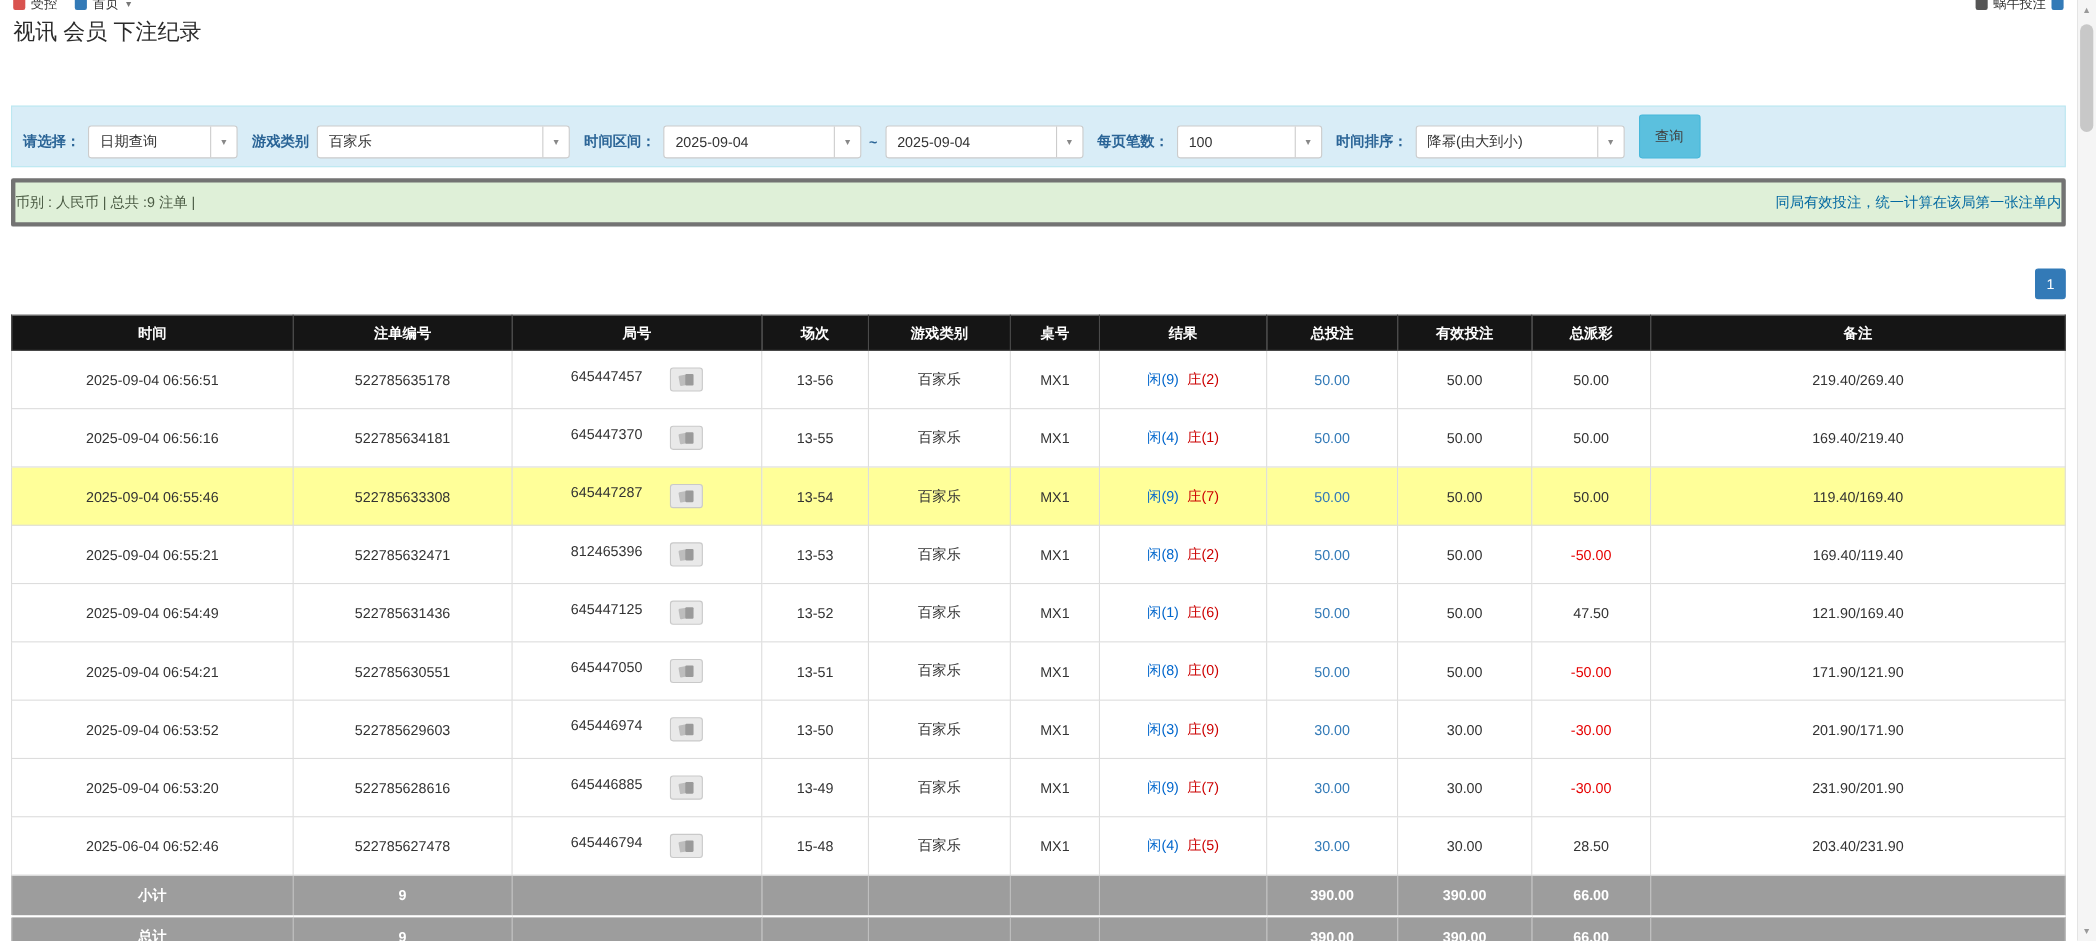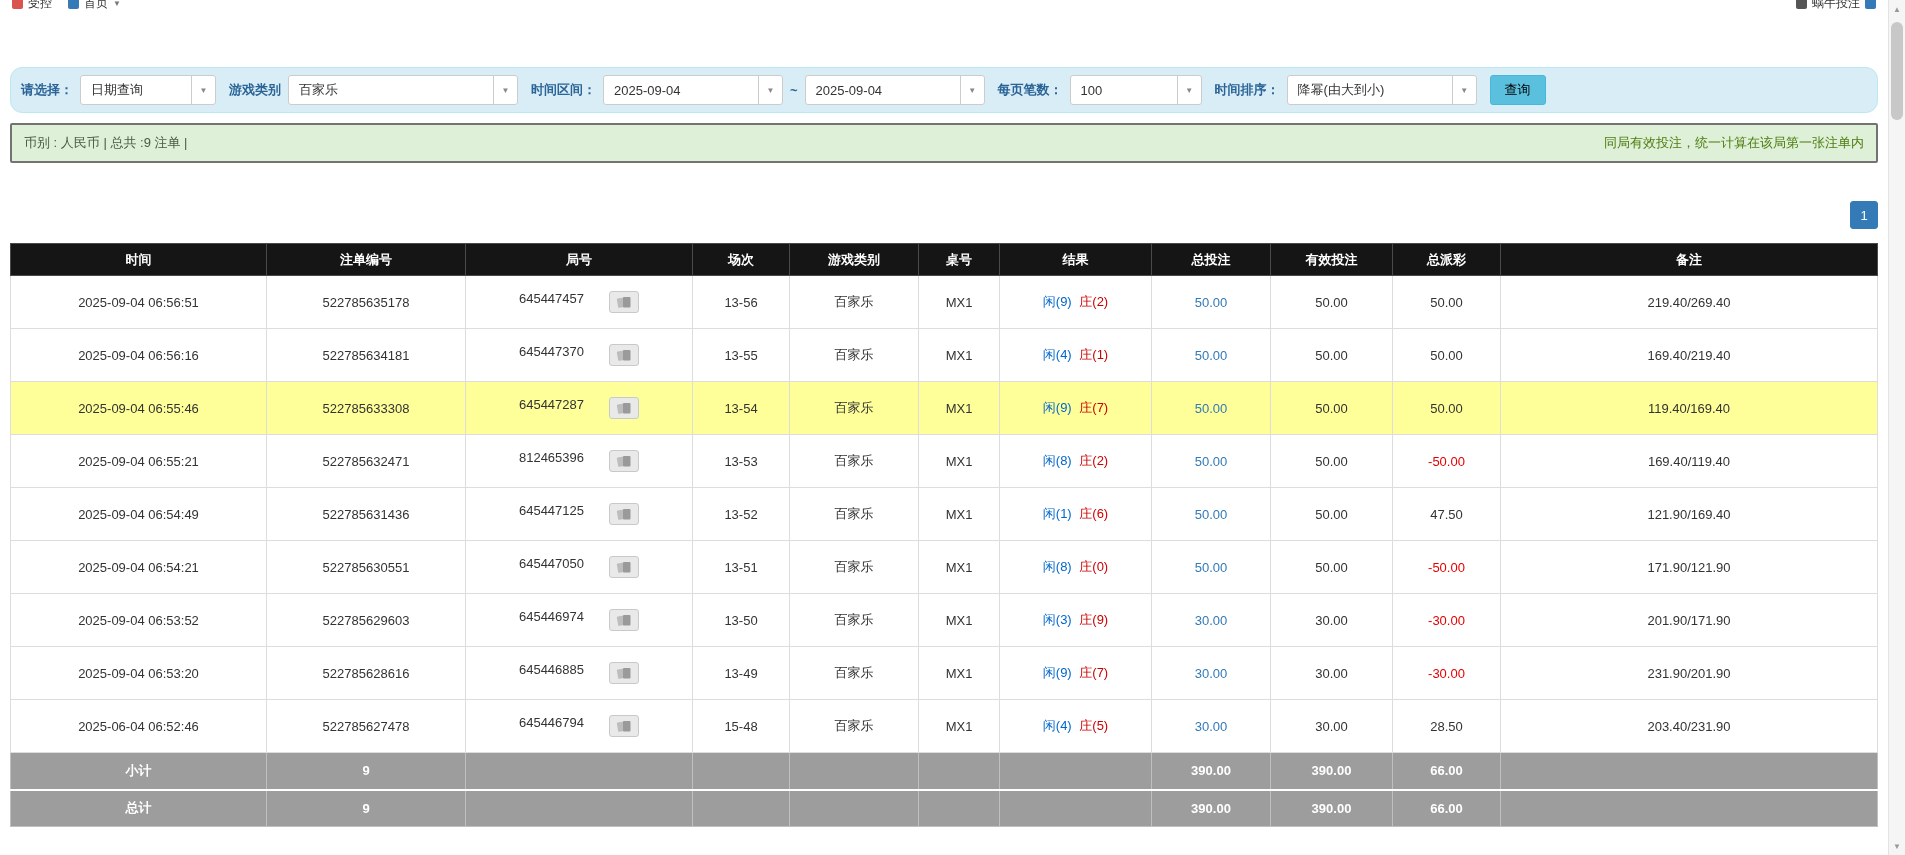--- a/index.html
+++ b/index.html
@@ -13,41 +13,41 @@
     height:22px; transform:translateY(-8px); font-size:12px; color:#333; padding:0 2px; }
   .topbar-left, .topbar-right, .chip { display:flex; align-items:center; gap:5px; }
   .topbar-left { gap:16px; }
   .ic { width:11px; height:11px; display:inline-block; border-radius:2px; }
   .ic.red { background:#d9534f; } .ic.blue { background:#337ab7; } .ic.dark { background:#555; }
   .caret-mini { font-size:8px; color:#777; }
 
   .page-title { font-size:20px; font-weight:400; color:#2b2b2b; margin:2px 0 0 2px; }
 
   
-  .filter-bar { margin-top:54px; background:#d9edf7; border:1px solid #bce8f1; border-radius:12px;
+  .filter-bar { margin-top:54px; background:#d9edf7; border:1px solid #bce8f1; border-radius:0;
     padding:7px 10px; display:flex; align-items:flex-end; gap:13px; }
   .f-group { display:flex; align-items:center; gap:7px; }
   .f-label { color:#2a6496; font-weight:bold; font-size:13px; white-space:nowrap; }
   .tilde { color:#2a6496; font-weight:bold; font-size:13px; }
   .select { background:#fff; border:1px solid #ccc; border-radius:3px; height:30px;
     display:inline-flex; align-items:center; justify-content:space-between;
     font-size:13px; color:#333; cursor:pointer; }
   .select .val { padding:0 10px; white-space:nowrap; overflow:hidden; }
   .select .caret-box { width:24px; align-self:stretch; border-left:1px solid #ccc;
     display:flex; align-items:center; justify-content:center; color:#888; font-size:8px; }
   .w-date-query{ width:136px; } .w-game{ width:230px; } .w-datepick{ width:180px; }
   .w-perpage{ width:132px; } .w-sort{ width:190px; }
-  .btn-search { background:#5bc0de; border:1px solid #46b8da; color:#000000; height:30px;
+  .btn-search { background:#5bc0de; border:1px solid #46b8da; color:#404040; height:40px;
     padding:0 14px; border-radius:3px; font-size:13px; cursor:pointer; }
 
   
-  .summary-bar { margin-top:10px; background:#dff0d8; border:2px solid #737373; border-radius:2px;
-    padding:9px 12px; display:flex; justify-content:space-between; align-items:center; font-size:13px; }
+  .summary-bar { margin-top:10px; background:#dff0d8; border:4px solid #737373; border-radius:2px;
+    padding:9px 0; display:flex; justify-content:space-between; align-items:center; font-size:13px; }
   .summary-left { color:#4a5a43; }
-  .summary-right { color:#4d7c0f; }
+  .summary-right { color:#0369a1; }
 
   
   .pagination { display:flex; justify-content:flex-end; margin:38px 0 14px; gap:4px; }
   .page-btn { width:28px; height:28px; background:#337ab7; border:1px solid #337ab7; color:#fff;
     display:flex; align-items:center; justify-content:center; font-size:13px; border-radius:3px;
     text-decoration:none; cursor:pointer; }
 
   
   table { width:100%; border-collapse:collapse; table-layout:fixed; font-size:13px;padding-left:24px; }
   col.c1{width:256px} col.c2{width:199px} col.c3{width:227px} col.c4{width:97px}
@@ -101,20 +101,21 @@
         </span>
       </div>
       <div class="topbar-right">
         <i class="ic dark"></i>
         <span>蜗牛投注</span>
         <i class="ic blue"></i>
       </div>
     </div>
   </div>
 
+  <h1 class="page-title">视讯 会员 下注纪录</h1>
 
   <div class="filter-bar">
     <div class="f-group">
       <span class="f-label">请选择：</span>
       <div class="select w-date-query">
         <span class="val">日期查询</span>
         <span class="caret-box">▼</span>
       </div>
     </div>
     <div class="f-group">

